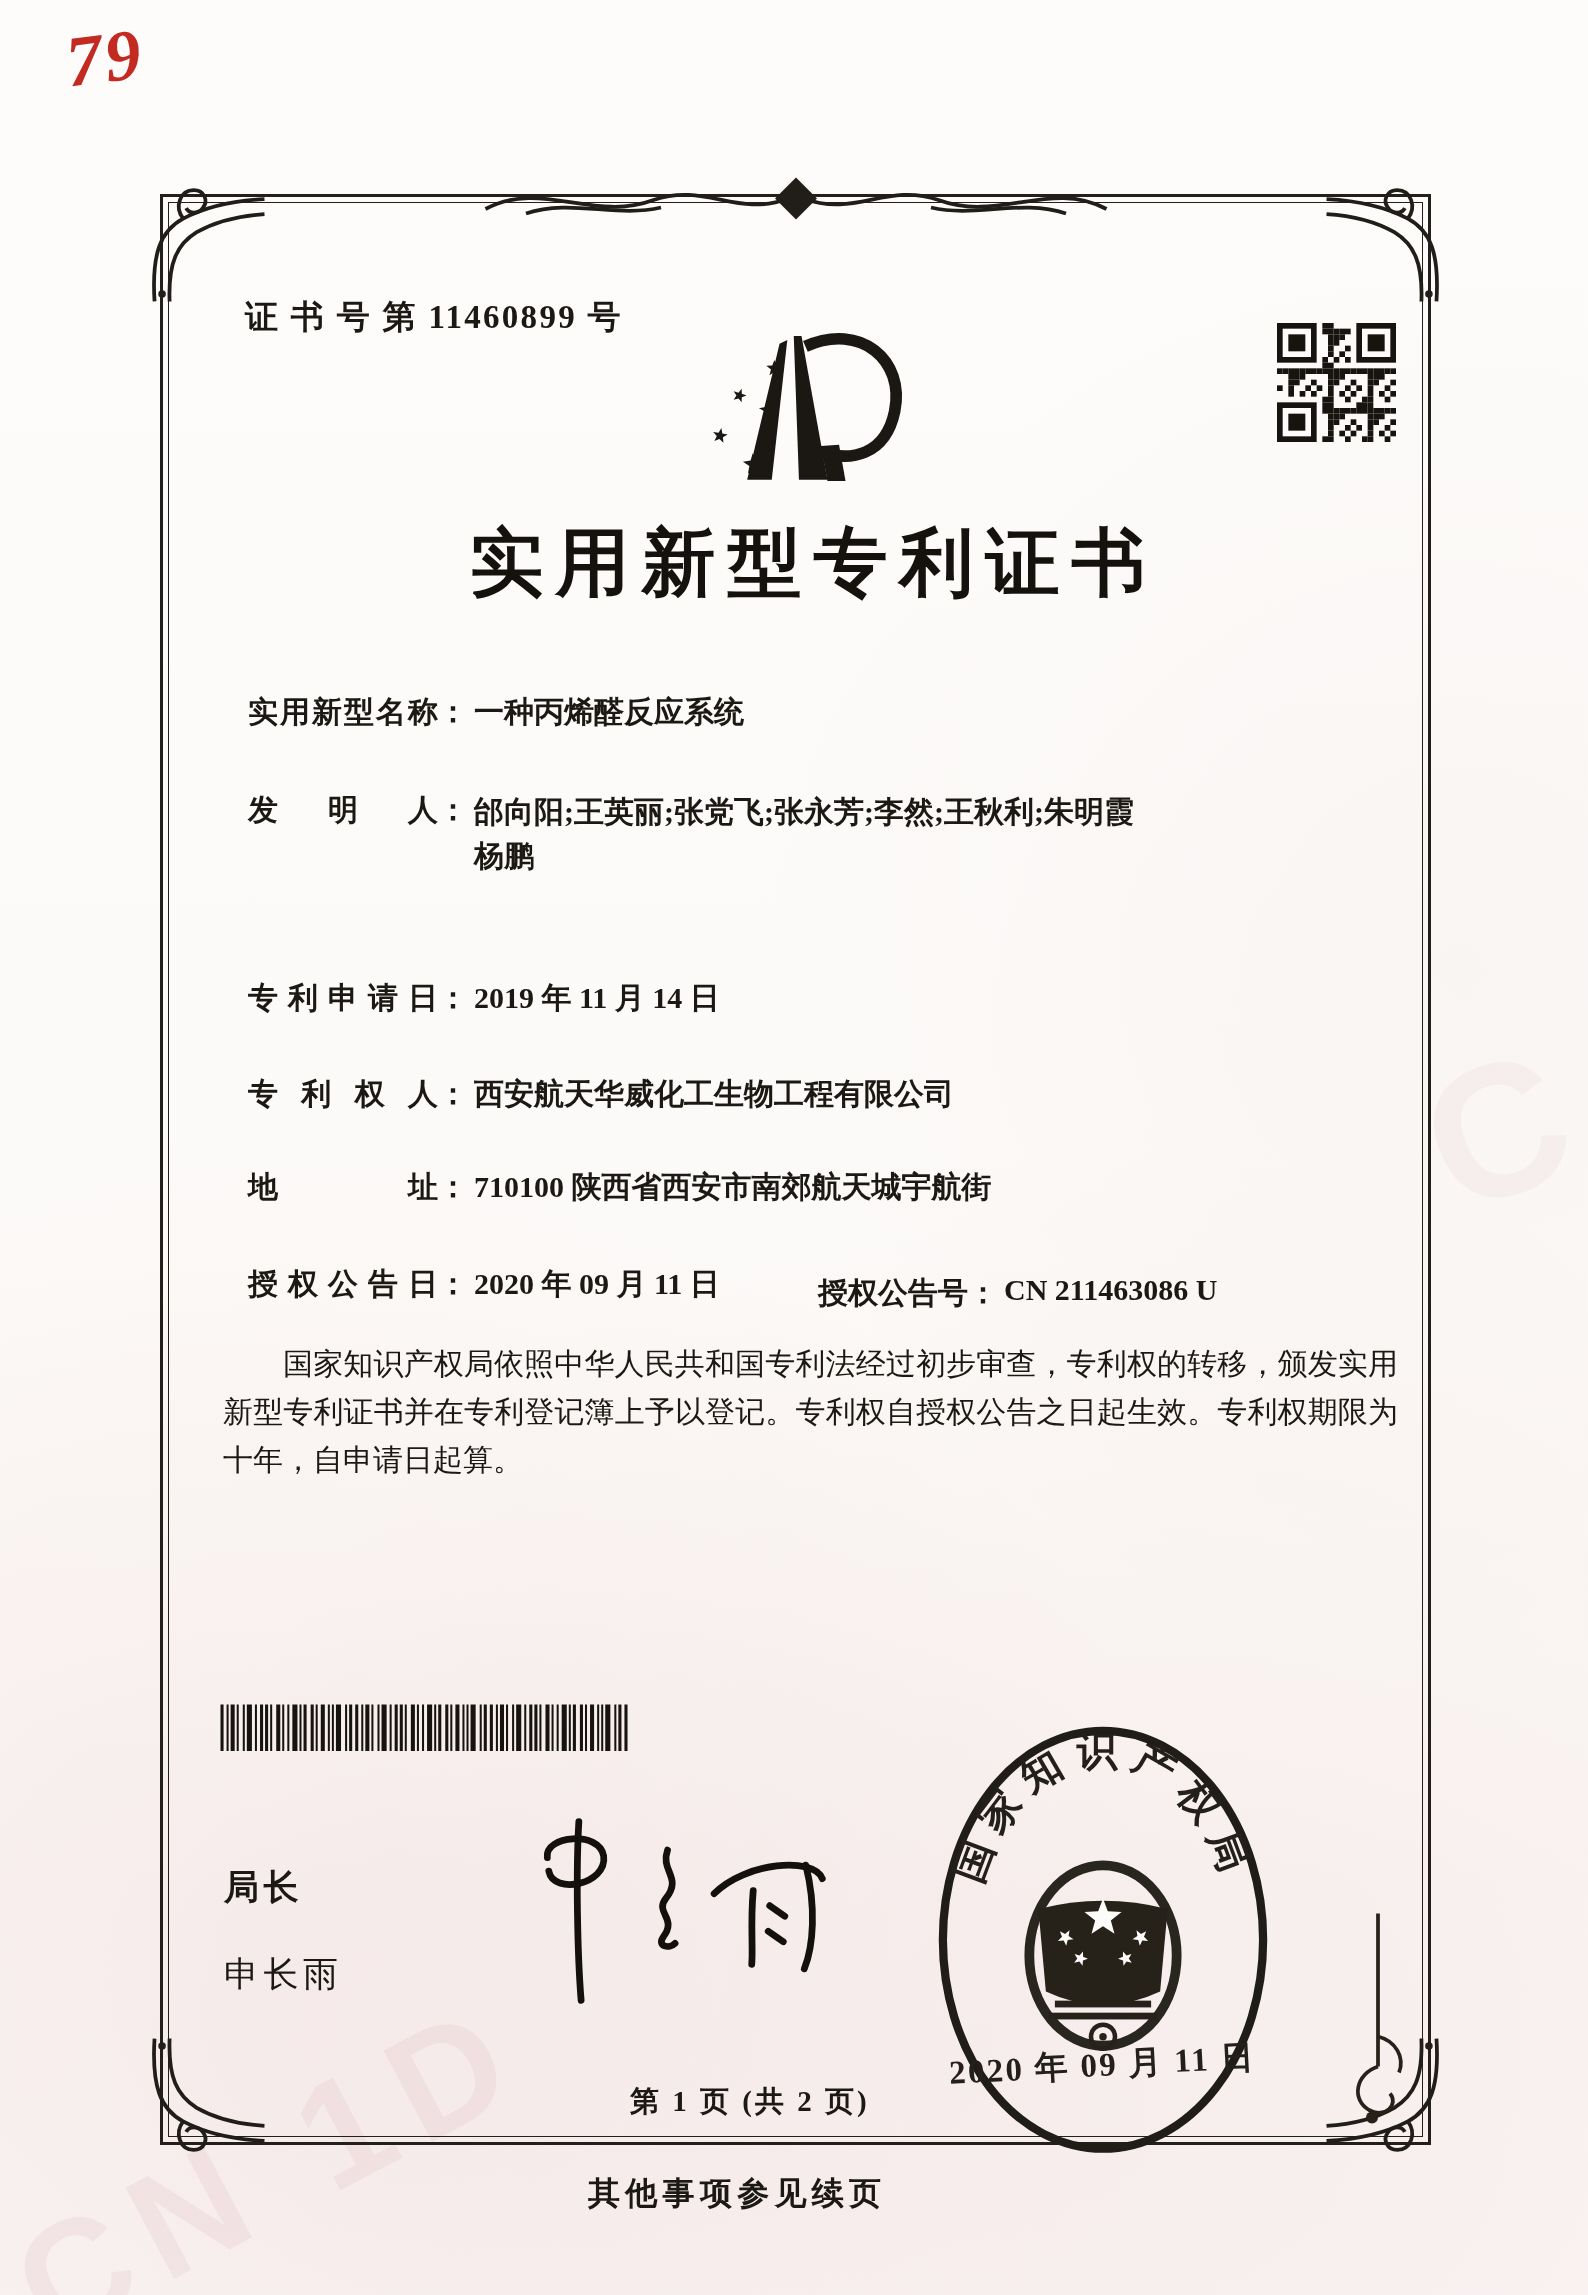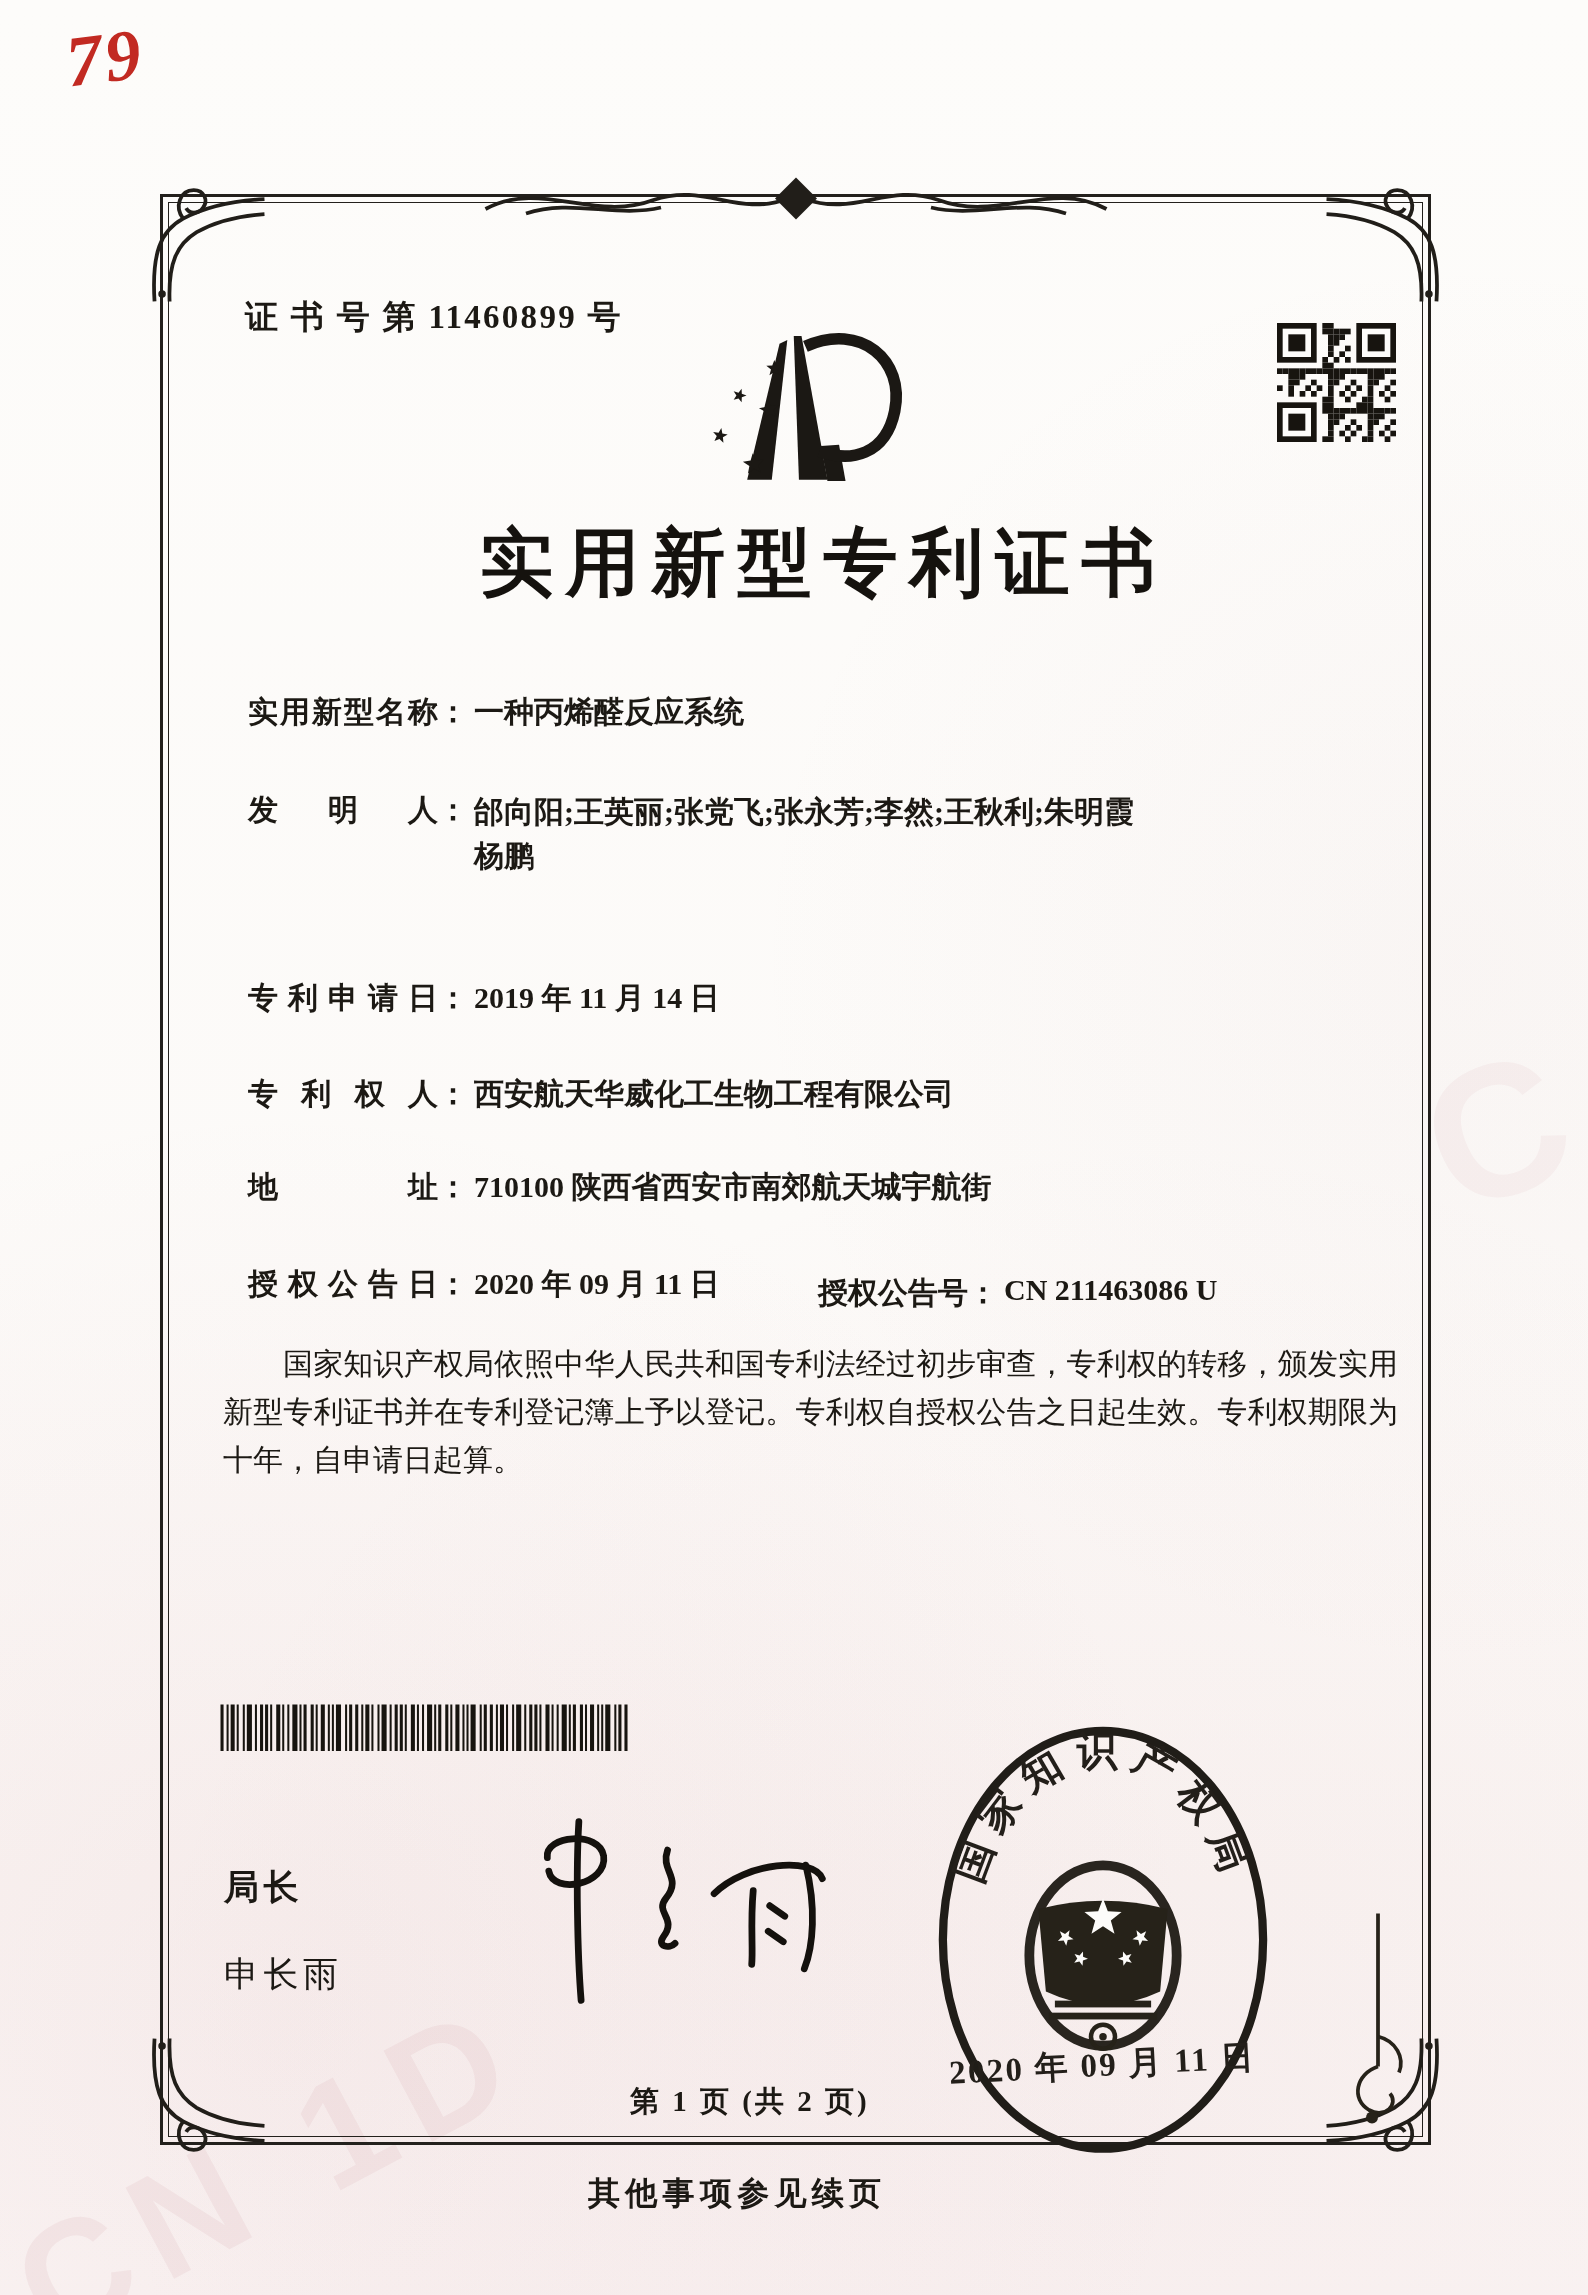--- a/index.html
+++ b/index.html
@@ -32,21 +32,21 @@
     border:1.5px solid #23201c;
   }
   .ornament{position:absolute;}
   .certno{
     position:absolute;left:245px;top:295px;font-size:33px;font-weight:600;
     letter-spacing:2.3px;
   }
   .logo{position:absolute;left:698px;top:307px;width:220px;height:190px;}
   .qr{position:absolute;left:1277px;top:323px;width:119px;height:119px;}
   .title{
-    position:absolute;left:168px;top:514px;width:1311px;text-align:center;
+    position:absolute;left:158px;top:514px;width:1311px;text-align:center;
     font-size:74px;font-weight:700;letter-spacing:12px;color:#15120e;
   }
   .frow{position:absolute;left:248px;width:1173px;font-size:30px;font-weight:600;}
   .flabel{
     display:inline-block;width:190px;text-align:justify;text-align-last:justify;
     vertical-align:top;
   }
   .flabel-n{display:inline-block;vertical-align:top;}
   .fcolon{display:inline-block;vertical-align:top;margin-right:6px;}
   .fvalue{display:inline-block;vertical-align:top;max-width:888px;}

